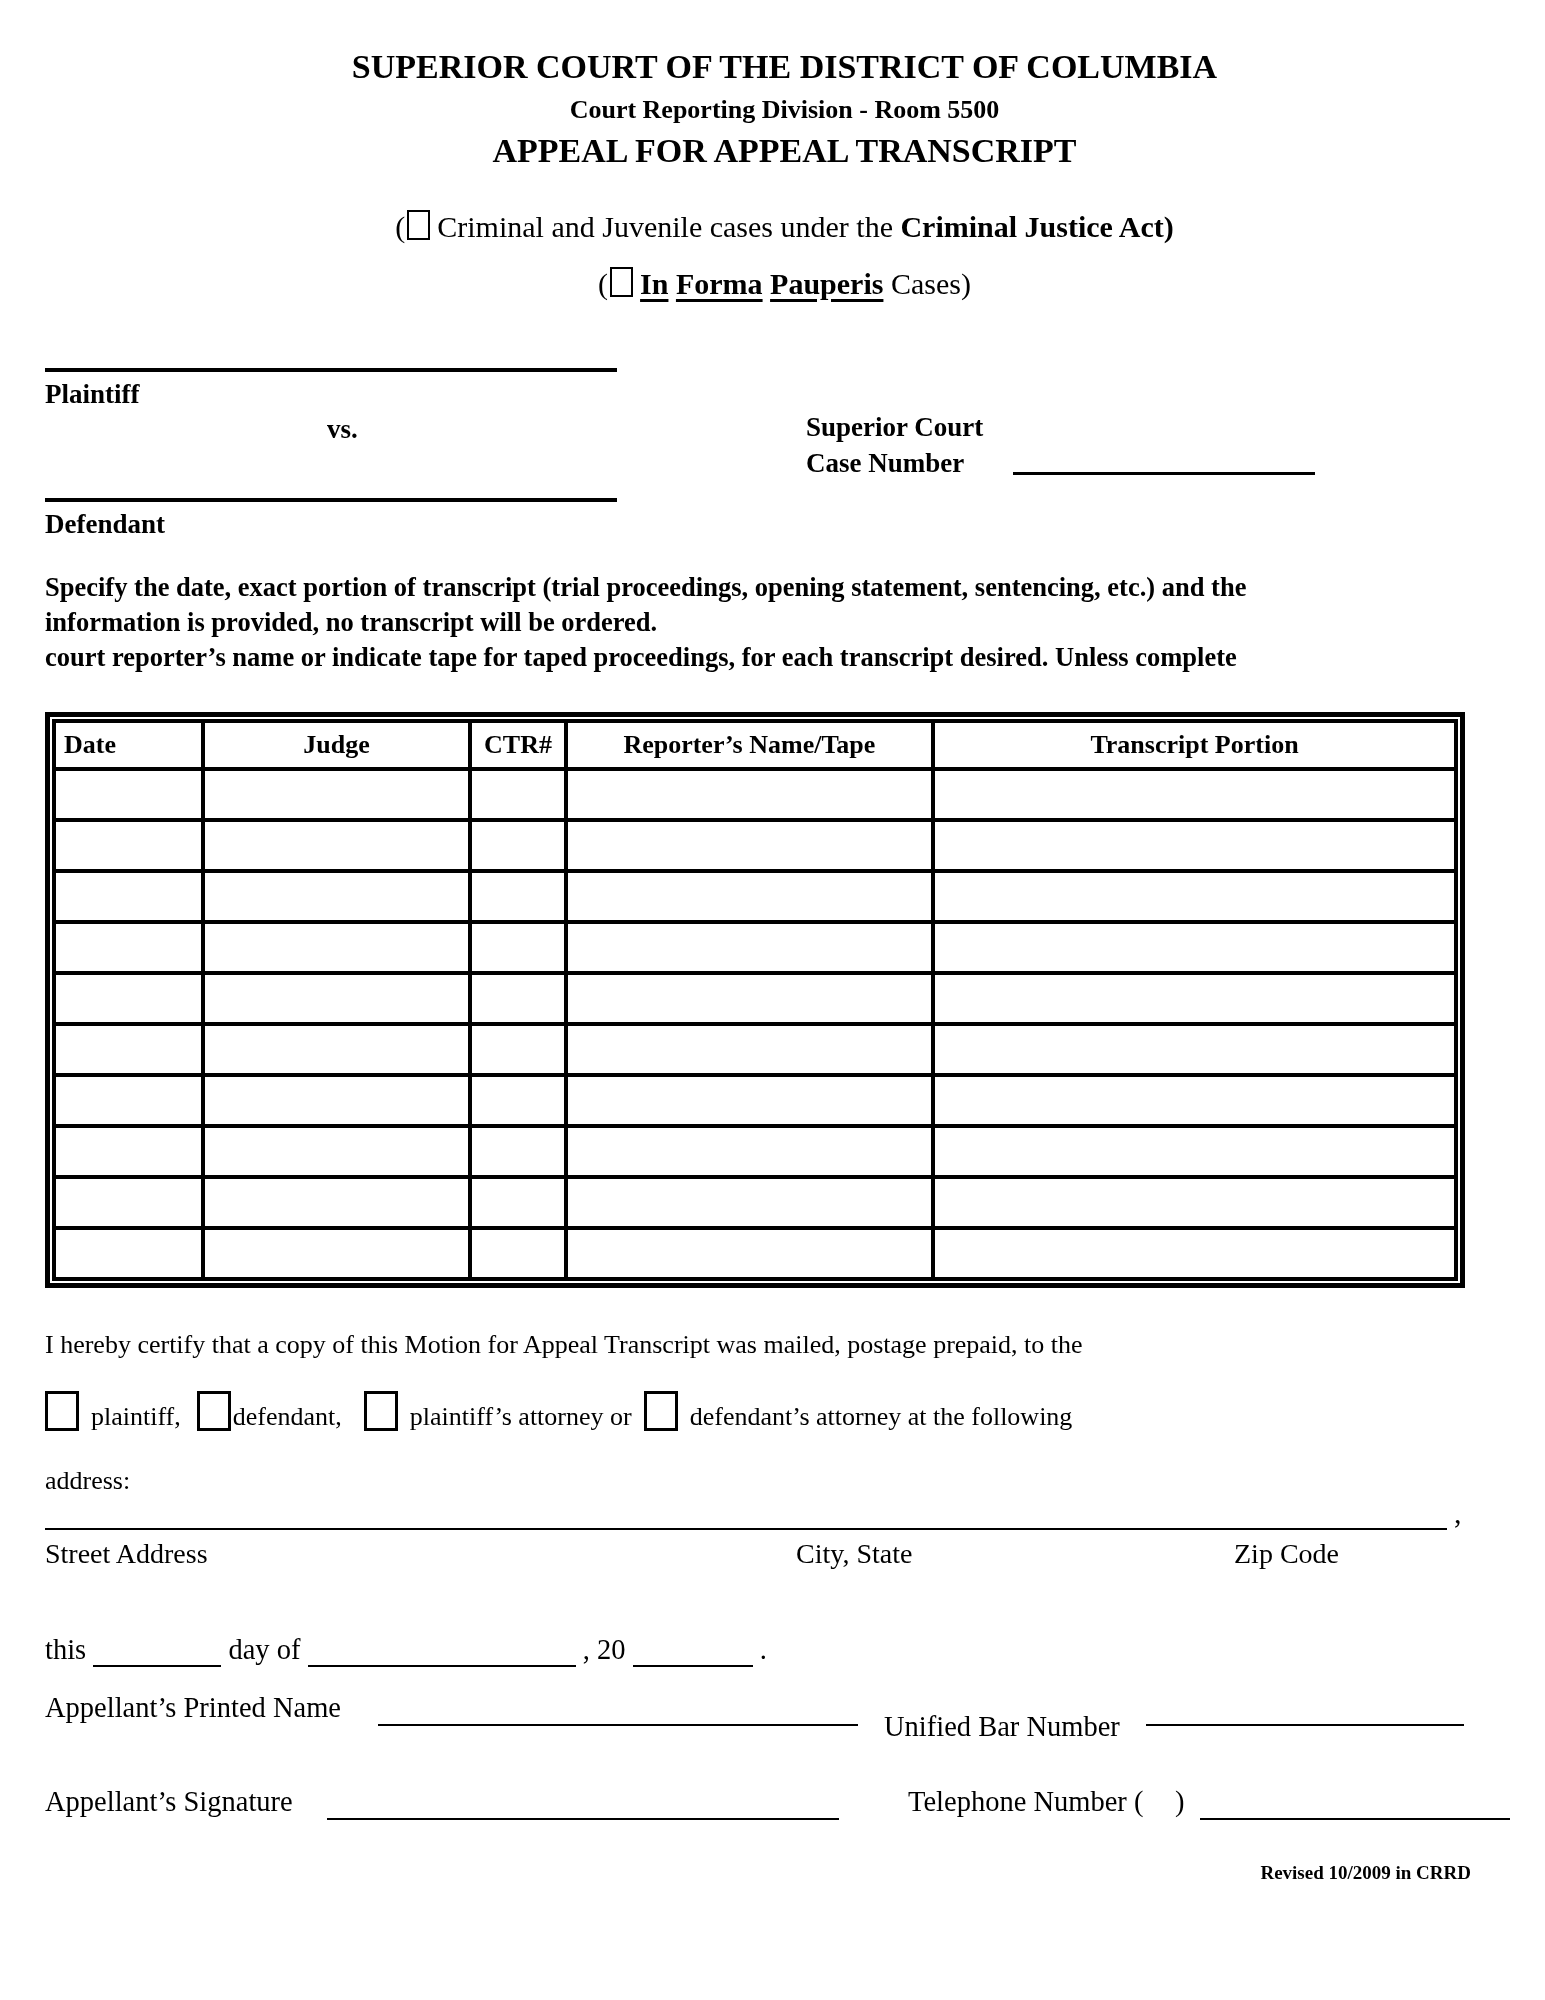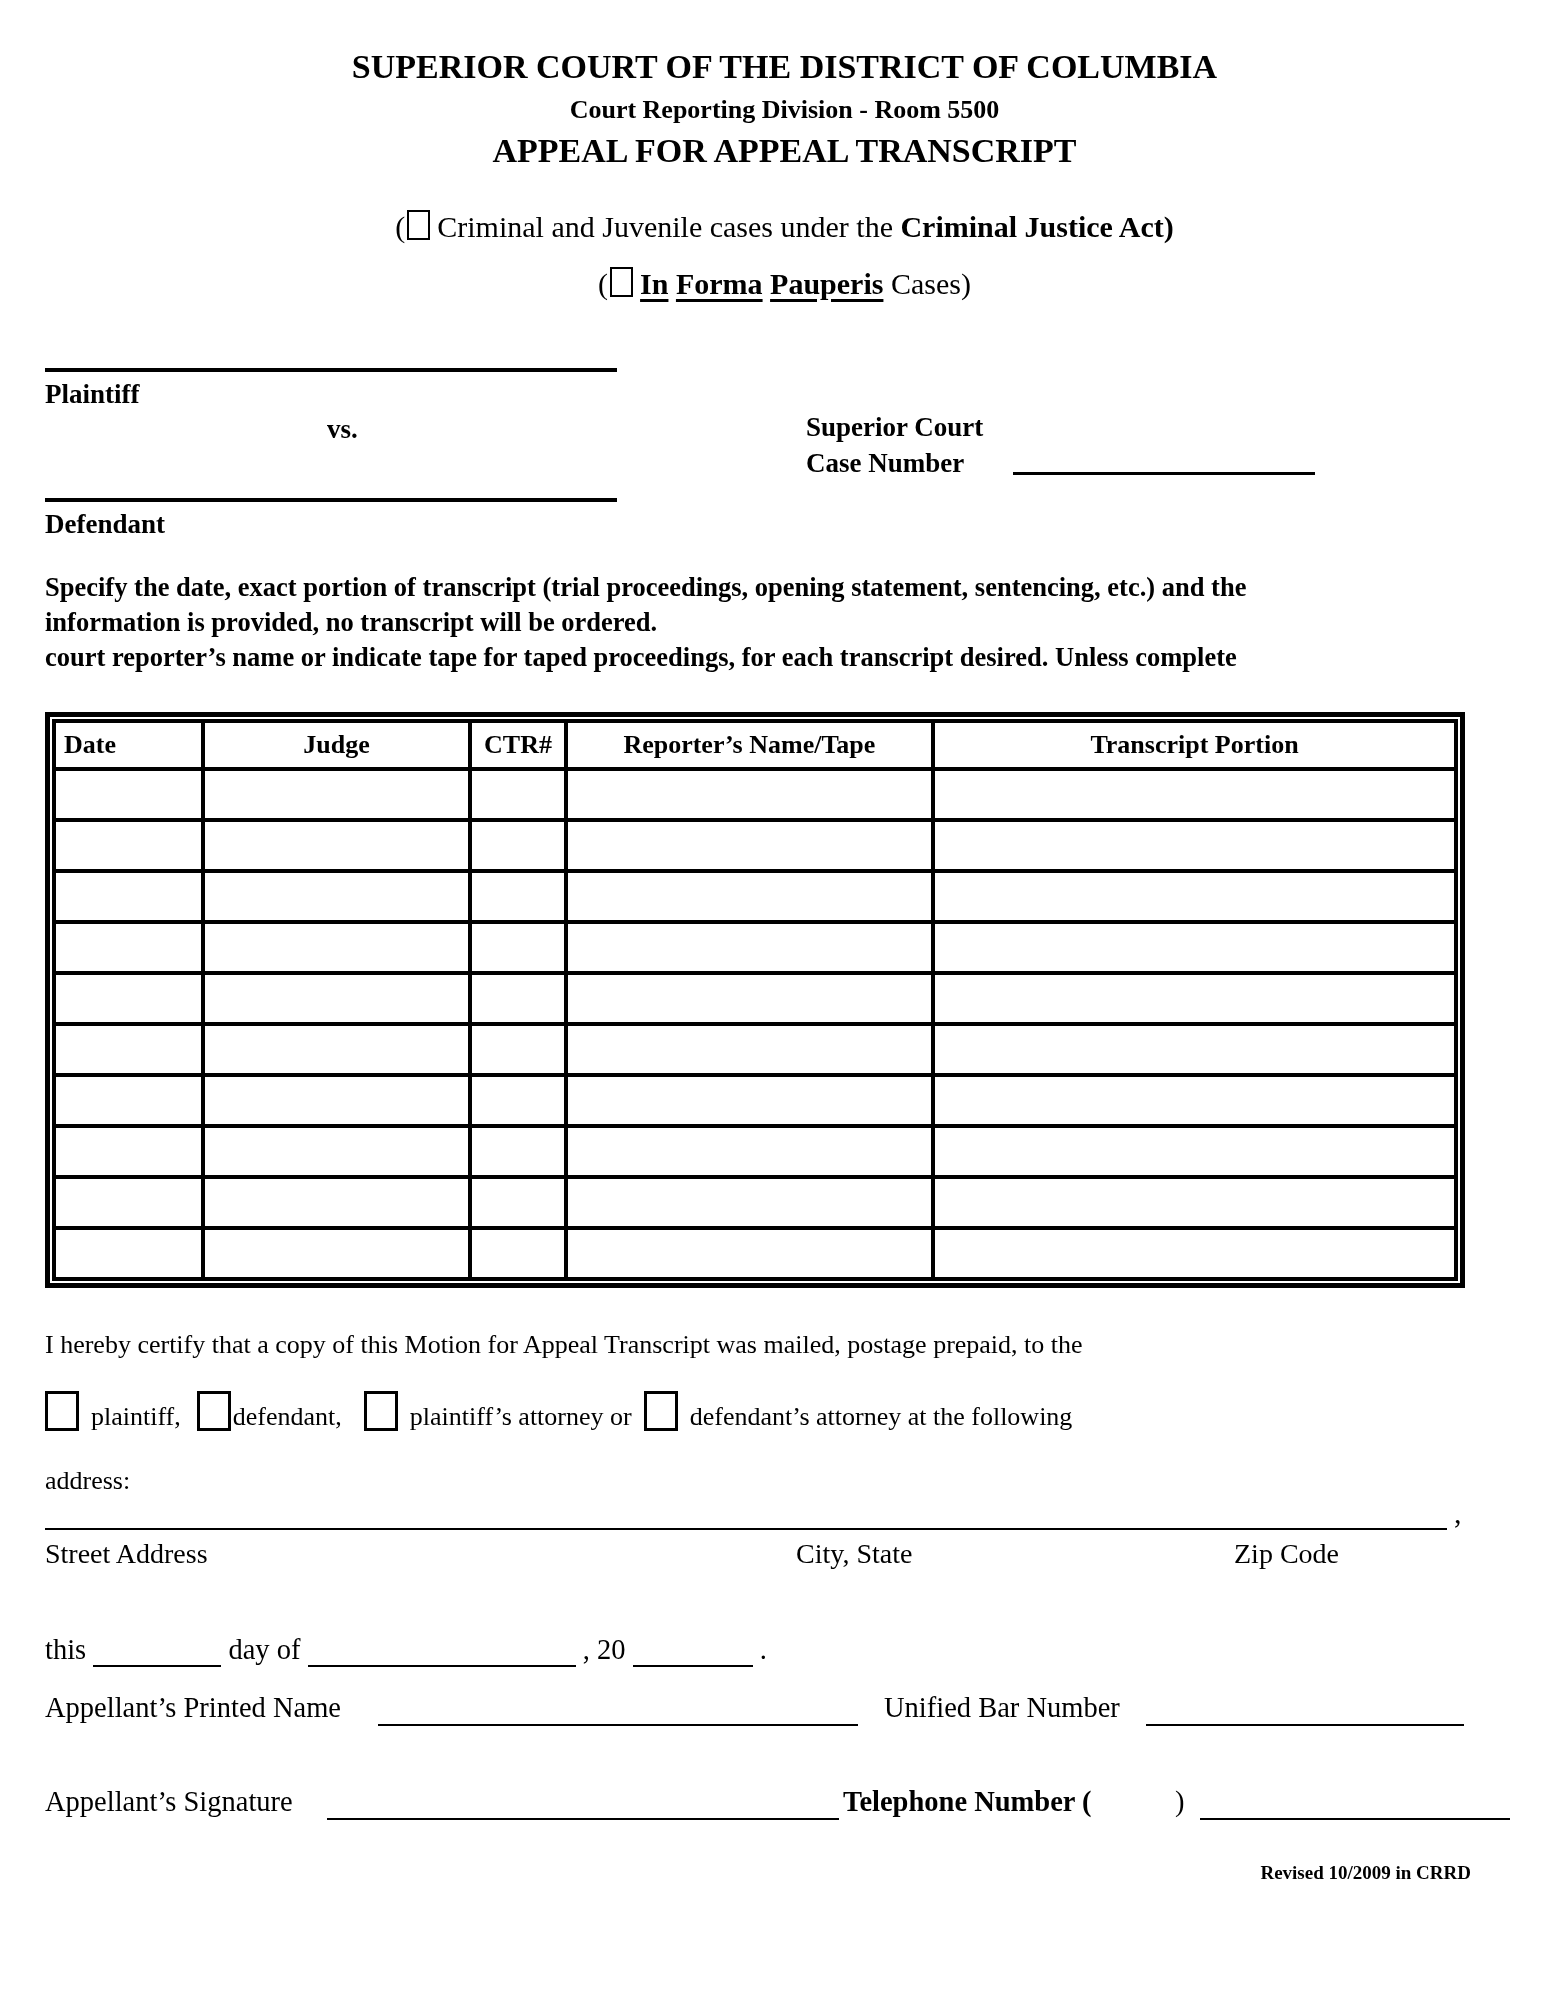--- a/index.html
+++ b/index.html
@@ -57,23 +57,23 @@
   .lab-zip{left:1189px;}
   
   .date-line{position:absolute;left:45px;top:1632px;font-size:28.5px;line-height:36px;}
   .b1{width:128px;} .b2{width:268px;} .b3{width:120px;}
   
   .sig-row{position:absolute;left:45px;width:1465px;height:46px;font-size:28.5px;line-height:36px;}
   .sig-row1{top:1690px;} .sig-row2{top:1784px;}
   .sig-row span.slabel{position:absolute;top:0;}
   .sig-row .sblank{position:absolute;top:0;height:34px;border-bottom:2px solid #000;}
   .pn-label{left:0;} .pn-blank{left:333px;width:480px;}
-  .bar-label{left:839px;} .bar-blank{left:1101px;width:318px;}
+  .bar-label{left:839px;margin-top:19px;} .bar-blank{left:1101px;width:318px;}
   .sg-label{left:0;} .sg-blank{left:282px;width:512px;}
-  .tel-label{left:798px;font-weight:bold;} .tel-paren{left:1130px;} .tel-blank{left:1155px;width:310px;}
+  .tel-label{left:863px;} .tel-paren{left:1130px;} .tel-blank{left:1155px;width:310px;}
   
   .footer{position:absolute;top:1862px;left:0;width:1471px;text-align:right;
     font-size:19px;font-weight:bold;}
 </style>
 </head>
 <body>
 
 <div class="page">
 
   <div class="masthead">

